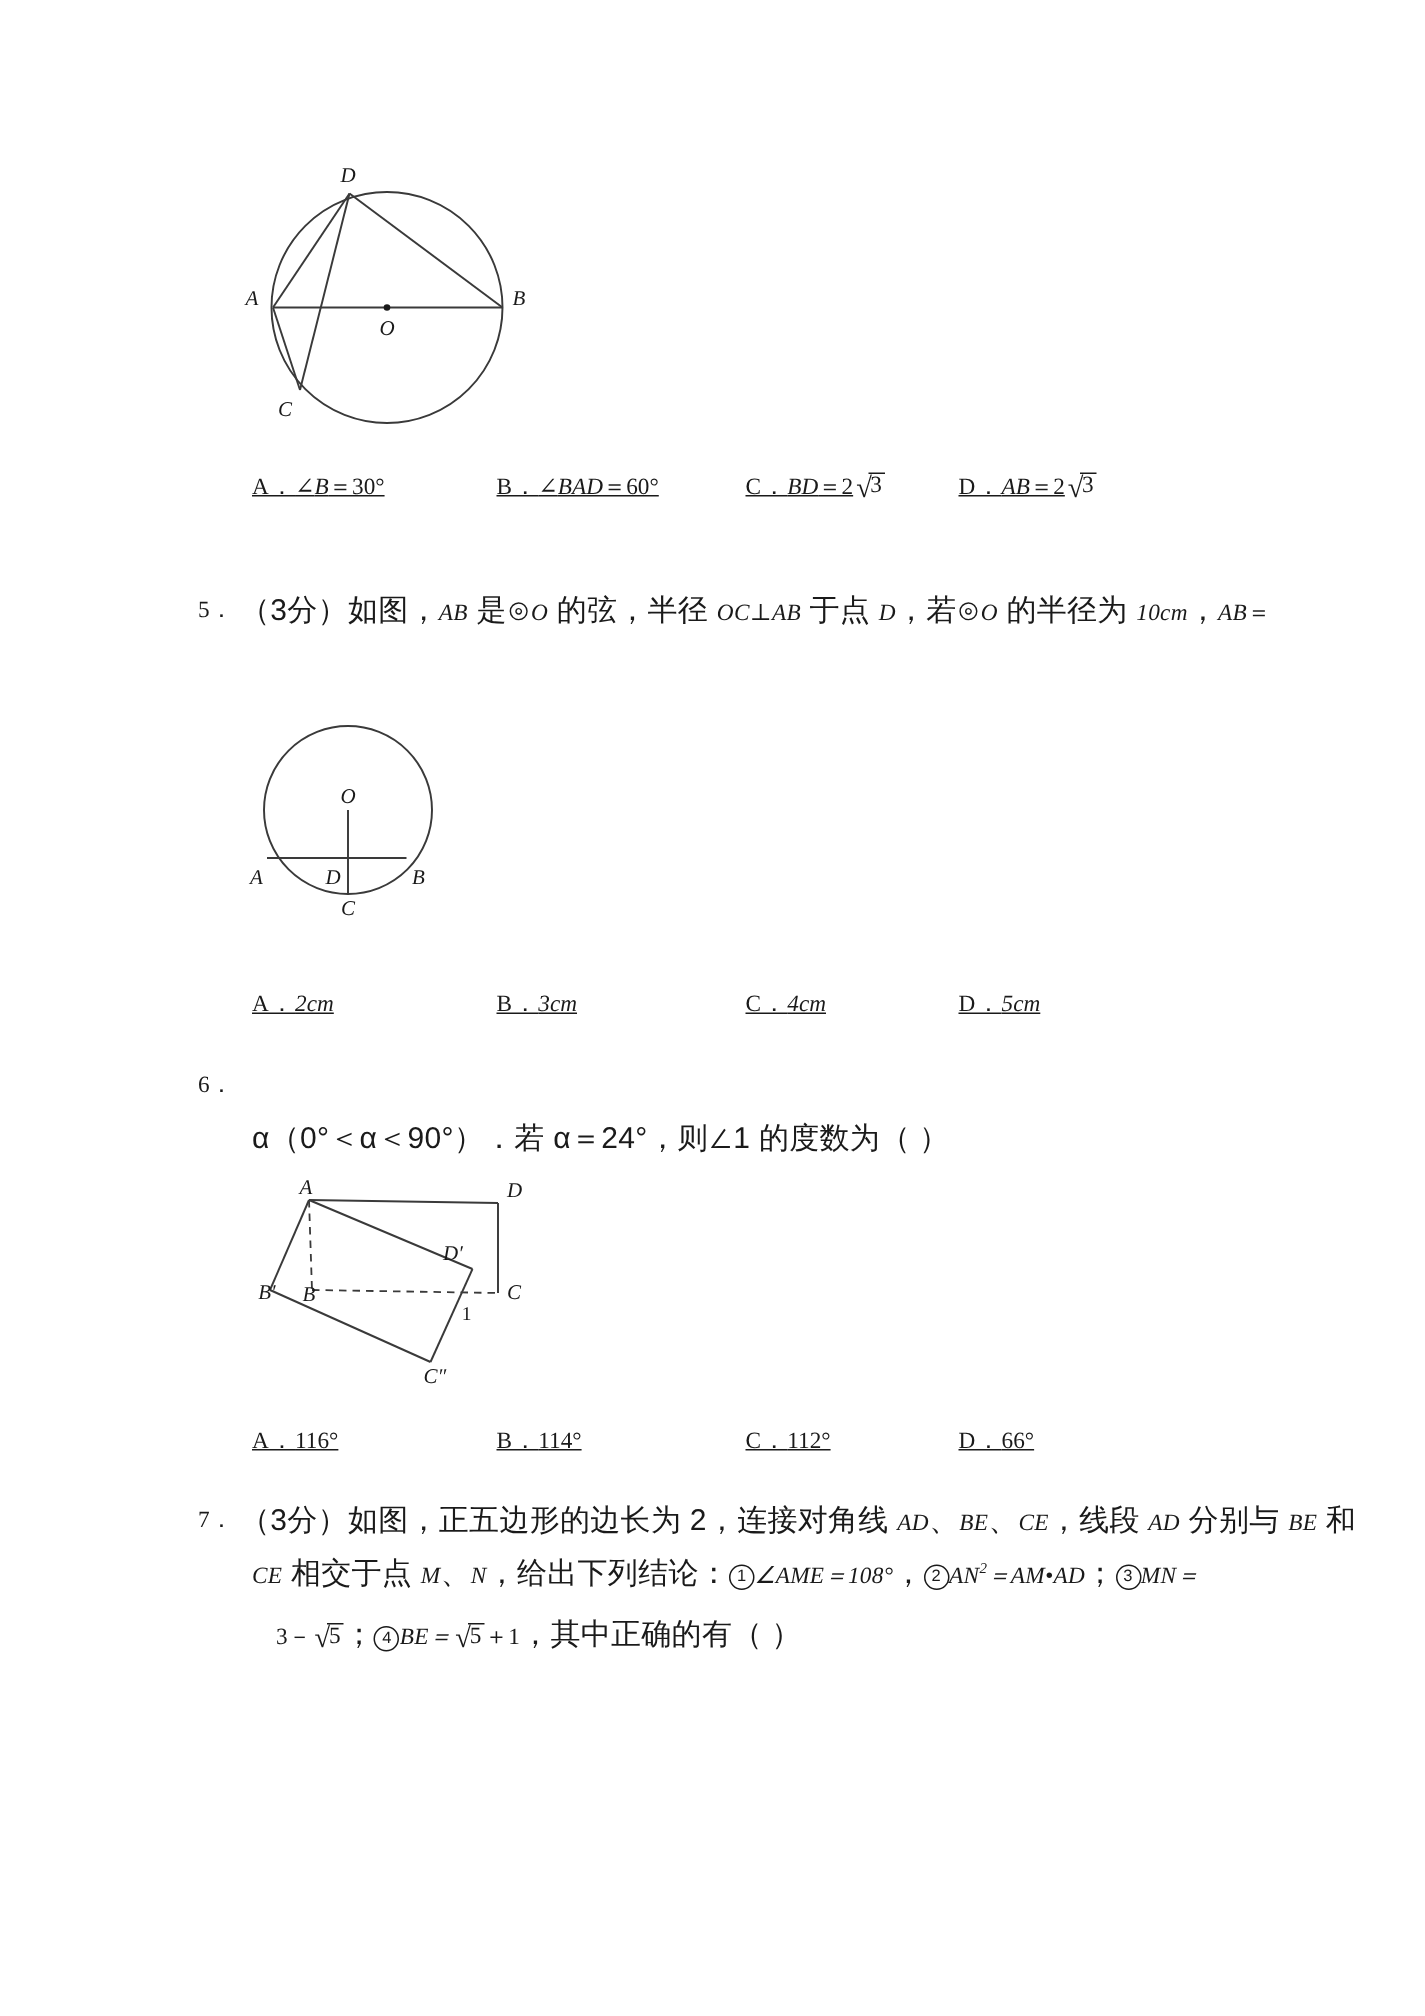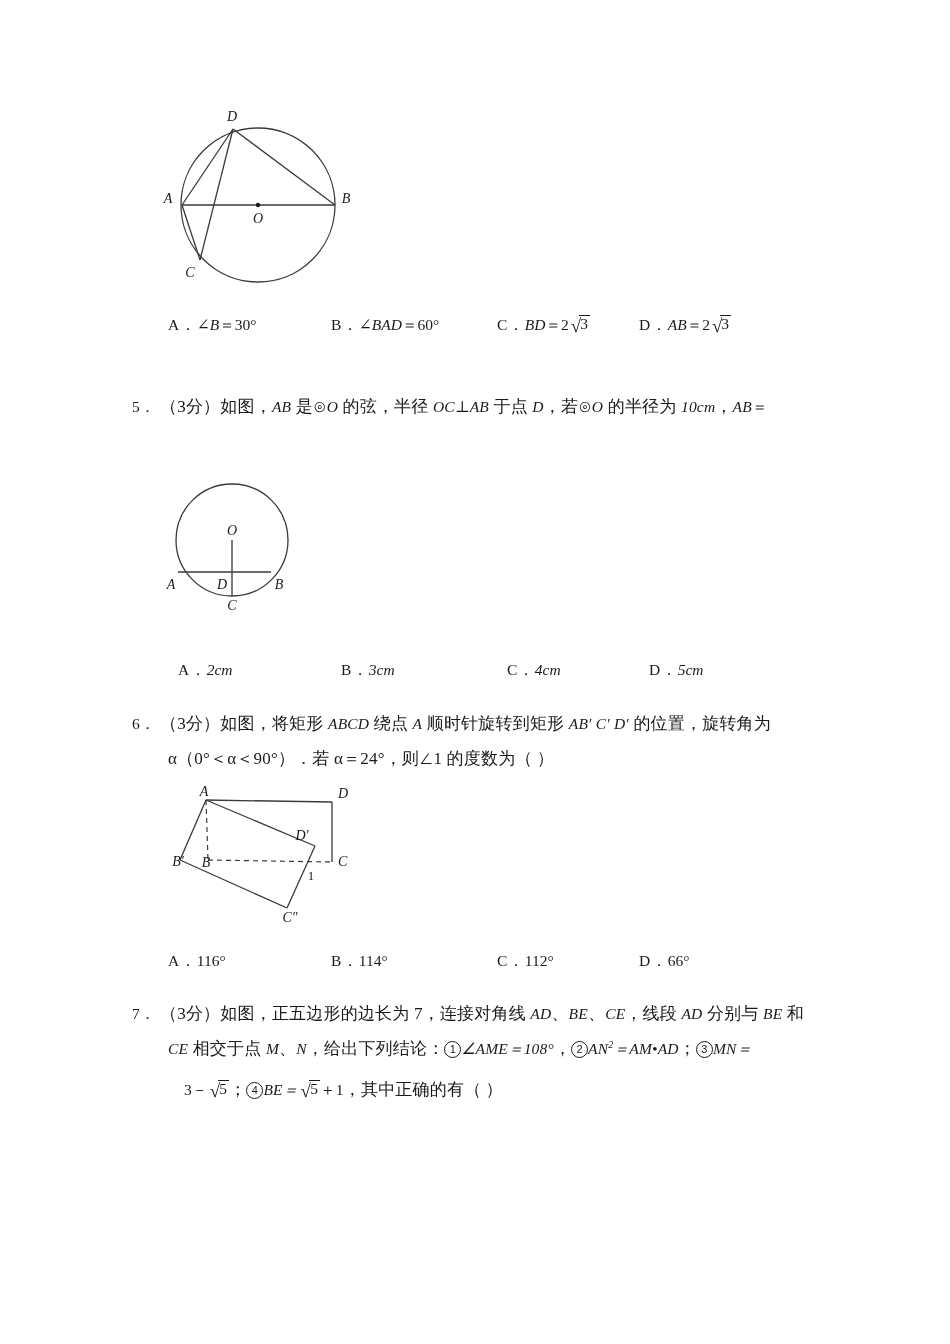--- a/index.html
+++ b/index.html
@@ -27,37 +27,38 @@
     font-size: 15.5px;
     line-height: 34px;
     white-space: nowrap;
     letter-spacing: 0.2px;
   }
   .qnum {
     position: absolute;
     font-size: 15.5px;
     line-height: 34px;
   }
-  .cn { font-family: Liberation Serif, serif; font-size: 17px; }
+  .cn { font-family: Liberation Sans, sans-serif; font-size: 20px; }
   .it { font-style: italic; font-family: "Liberation Serif", serif; }
   .rm { font-style: normal; }
 
   
   .options {
     position: absolute;
     left: 168px;
     width: 700px;
     height: 30px;
     font-size: 15.5px;
   }
   .opt {
     position: absolute;
     top: 0;
     white-space: nowrap;
     line-height: 30px;
+    text-decoration: underline;
   }
   .opt .lbl { font-style: normal; letter-spacing: 1px; }
   .opt-a { left: 0px; }
   .opt-b { left: 163px; }
   .opt-c { left: 329px; }
   .opt-d { left: 471px; }
 
   
   .sqrt {
     display: inline-block;
@@ -176,39 +177,36 @@
       <line x1="72" y1="68" x2="72" y2="124" stroke="#3a3a3a" stroke-width="1.3"></line>
 
       <text class="lbl-txt" x="72" y="63" text-anchor="middle">O</text>
       <text class="lbl-txt" x="11" y="117" text-anchor="middle">A</text>
       <text class="lbl-txt" x="62" y="117" text-anchor="middle">D</text>
       <text class="lbl-txt" x="119" y="117" text-anchor="middle">B</text>
       <text class="lbl-txt" x="72" y="138" text-anchor="middle">C</text>
     </svg>
   </div>
 
-  <div class="options" style="top:655px;margin-left:10px;">
+  <div class="options" style="top:655px;">
     <span class="opt opt-a">
       <span class="lbl">A．</span><span class="it">2cm</span>
     </span>
     <span class="opt opt-b">
       <span class="lbl">B．</span><span class="it">3cm</span>
     </span>
     <span class="opt opt-c">
       <span class="lbl">C．</span><span class="it">4cm</span>
     </span>
     <span class="opt opt-d">
       <span class="lbl">D．</span><span class="it">5cm</span>
     </span>
   </div>
 
   <div class="qnum" style="left:132px; top:707px;">6．</div>
-  <div class="qline" style="left:160px; top:707px;">
-    <span class="cn">（3分）</span><span class="cn">如图，将矩形 </span><span class="it">ABCD</span><span class="cn"> 绕点 </span><span class="it">A</span><span class="cn"> 顺时针旋转到矩形 </span><span class="it">AB′ C′ D′</span><span class="cn"> 的位置，旋转角为</span>
-  </div>
   <div class="qline" style="left:168px; top:742px;text-align:center;">
     <span class="cn">α（0°＜α＜90°）．若 α＝24°，则∠1 的度数为（      ）</span>
   </div>
 
   <div class="figure" style="left:172px; top:786px;">
     <svg width="178" height="140" viewBox="0 0 178 140">
 
       <line x1="34" y1="14" x2="160" y2="16" stroke="#3a3a3a" stroke-width="1.3"></line>
       <line x1="160" y1="16" x2="160" y2="76" stroke="#3a3a3a" stroke-width="1.3"></line>
 
@@ -241,21 +239,21 @@
     <span class="opt opt-c">
       <span class="lbl">C．</span><span class="rm">112°</span>
     </span>
     <span class="opt opt-d">
       <span class="lbl">D．</span><span class="rm">66°</span>
     </span>
   </div>
 
   <div class="qnum" style="left:132px; top:997px;">7．</div>
   <div class="qline" style="left:160px; top:997px;">
-    <span class="cn">（3分）</span><span class="cn">如图，正五边形的边长为 7，连接对角线 </span><span class="it">AD</span><span class="cn">、</span><span class="it">BE</span><span class="cn">、</span><span class="it">CE</span><span class="cn">，线段 </span><span class="it">AD</span><span class="cn"> 分别与 </span><span class="it">BE</span><span class="cn"> 和</span>
+    <span class="cn">（3分）</span><span class="cn">如图，正五边形的边长为 2，连接对角线 </span><span class="it">AD</span><span class="cn">、</span><span class="it">BE</span><span class="cn">、</span><span class="it">CE</span><span class="cn">，线段 </span><span class="it">AD</span><span class="cn"> 分别与 </span><span class="it">BE</span><span class="cn"> 和</span>
   </div>
   <div class="qline" style="left:168px; top:1032px;">
     <span class="it">CE</span><span class="cn"> 相交于点 </span><span class="it">M</span><span class="cn">、</span><span class="it">N</span><span class="cn">，给出下列结论：</span><span class="circled">1</span><span class="it">∠AME＝108°</span><span class="cn">，</span><span class="circled">2</span><span class="it">AN</span><span class="sup it">2</span><span class="it">＝AM•AD</span><span class="cn">；</span><span class="circled">3</span><span class="it">MN＝</span>
   </div>
   <div class="qline" style="left:168px; top:1073px;margin-left:16px;">
     <span class="rm">3－</span><span class="sqrt"><span class="rad">√</span><span class="radicand">5</span></span><span class="cn">；</span><span class="circled">4</span><span class="it">BE＝</span><span class="sqrt"><span class="rad">√</span><span class="radicand">5</span></span><span class="rm">＋1</span><span class="cn">，其中正确的有（      ）</span>
   </div>
 
 </div>
 

